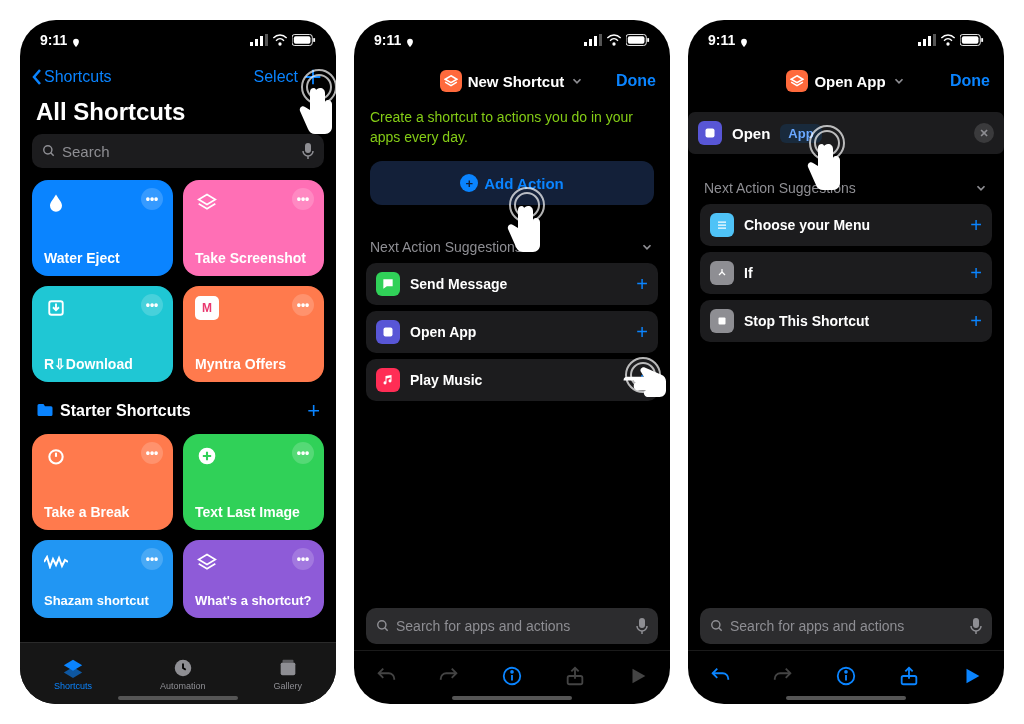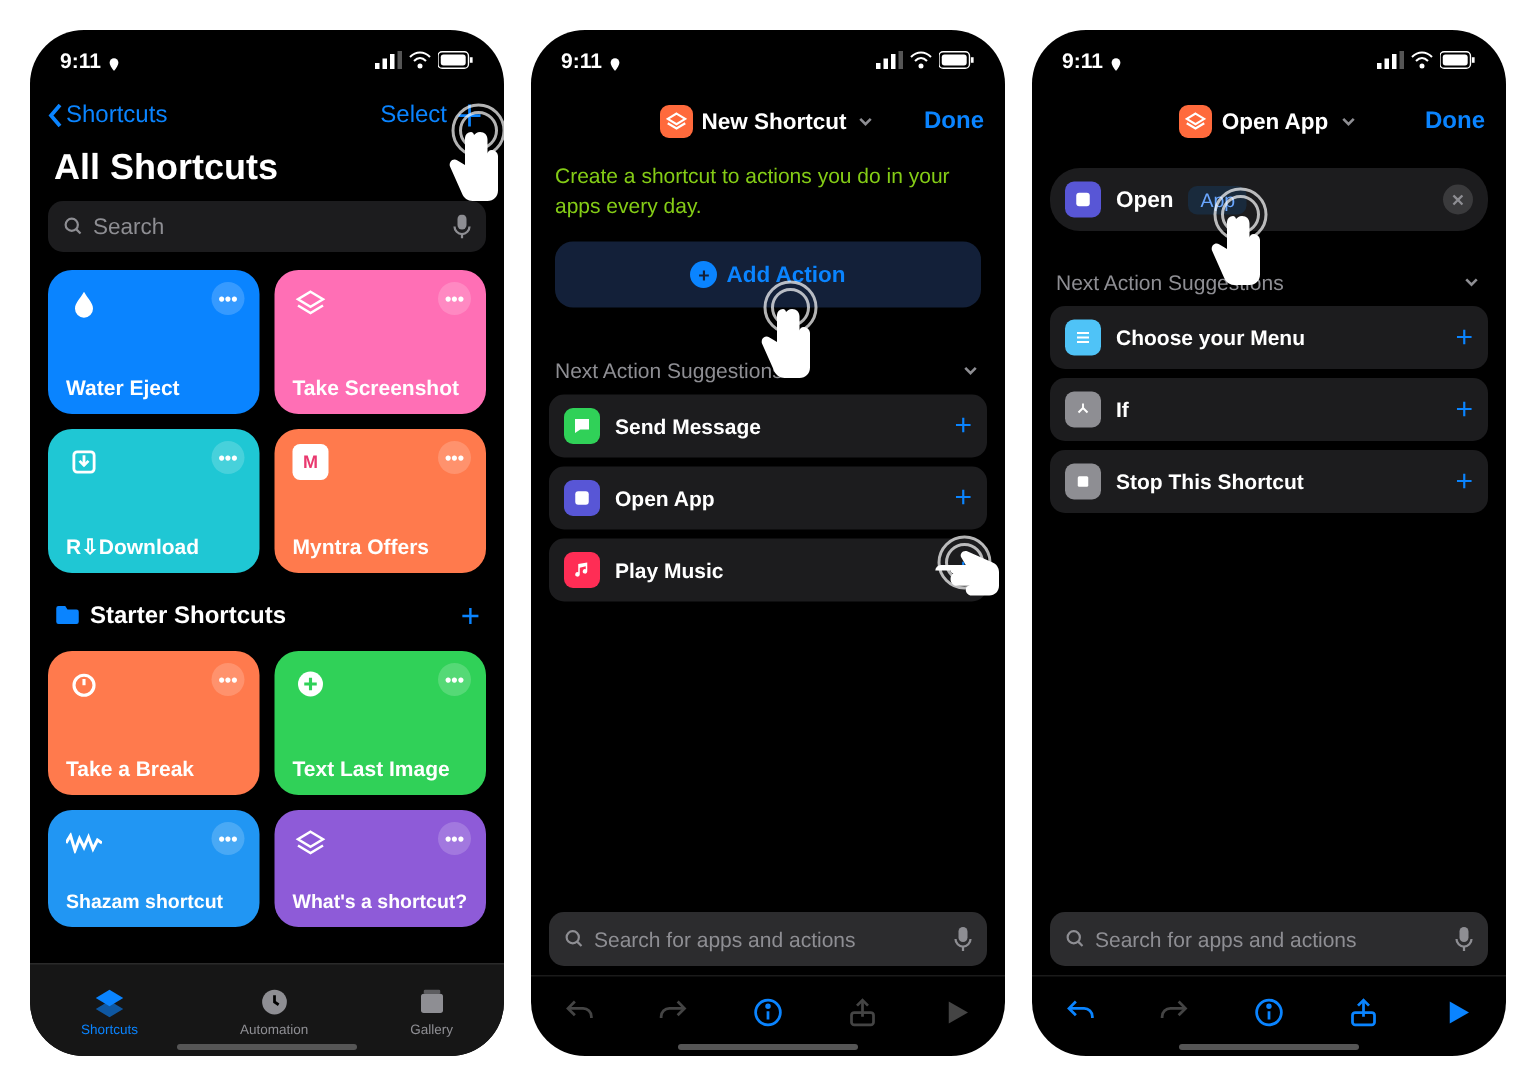--- a/index.html
+++ b/index.html
@@ -212,43 +212,43 @@
     justify-content:space-around;
     align-items:center;
     border-top:1px solid #1a1a1a;
   }
   .bottom-toolbar .tool { color:#444; }
   .bottom-toolbar .tool.active { color:#0a84ff; }
   .bottom-toolbar svg { width:22px; height:22px;}
 
   
   .action-block {
-    margin:10px 12px 0;
+    margin:10px 0 0;
     background:#1c1c1e;
-    border-radius:20px;
+    border-radius:7px;
     height:42px;
     display:flex;
     align-items:center;
     padding:0 10px;
     gap:10px;
     font-size:15px;
     font-weight:700;
   }
   .action-block .purple-icon {
     width:24px;height:24px;border-radius:6px;
     background:#5856d6;
     display:flex;align-items:center;justify-content:center;
   }
   .action-block .param-pill {
     background:#0a84ff22;
     color:#6aa7ff;
     border-radius:6px;
     padding:2px 8px;
     font-size:13px;
-    font-weight:400;
+    font-weight:700;
   }
   .action-block .close-x {
     margin-left:auto;
     width:20px;height:20px;
     border-radius:50%;
     background:#3a3a3c;
     color:#8e8e93;
     display:flex;align-items:center;justify-content:center;
     font-size:11px;
   }

